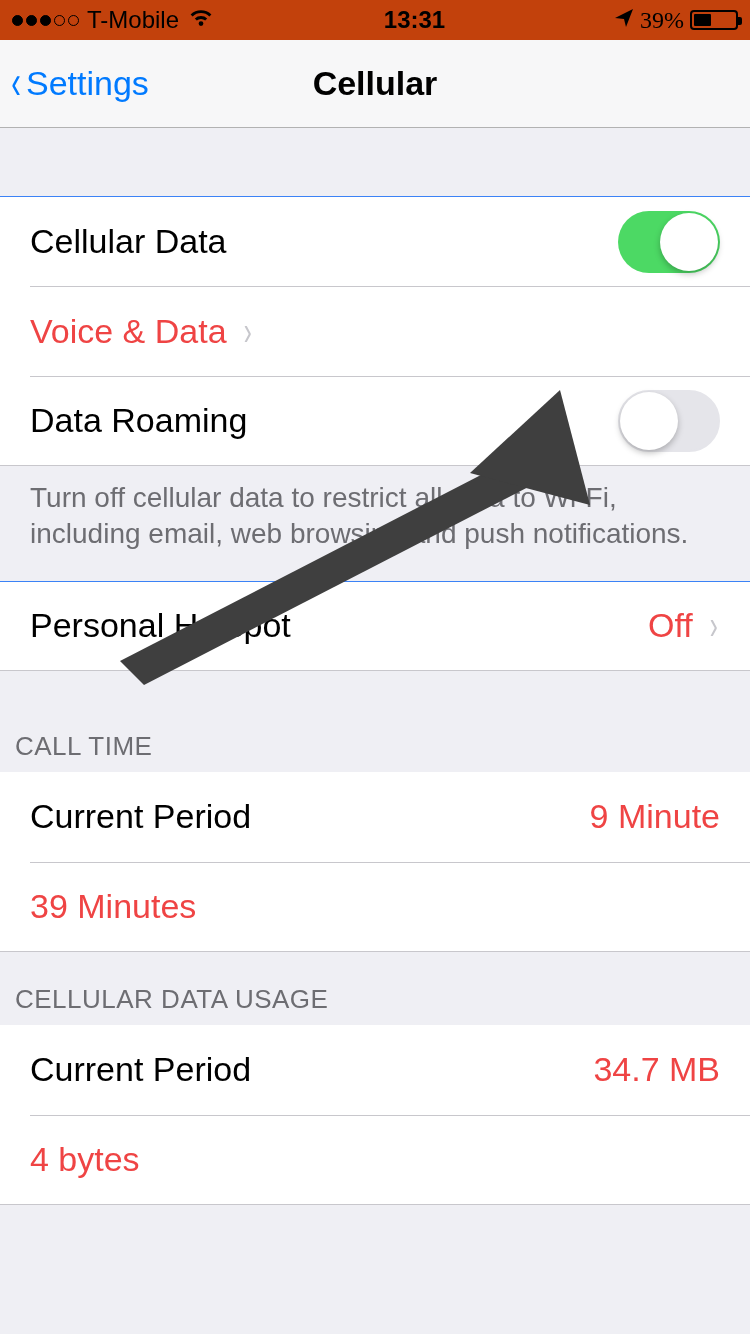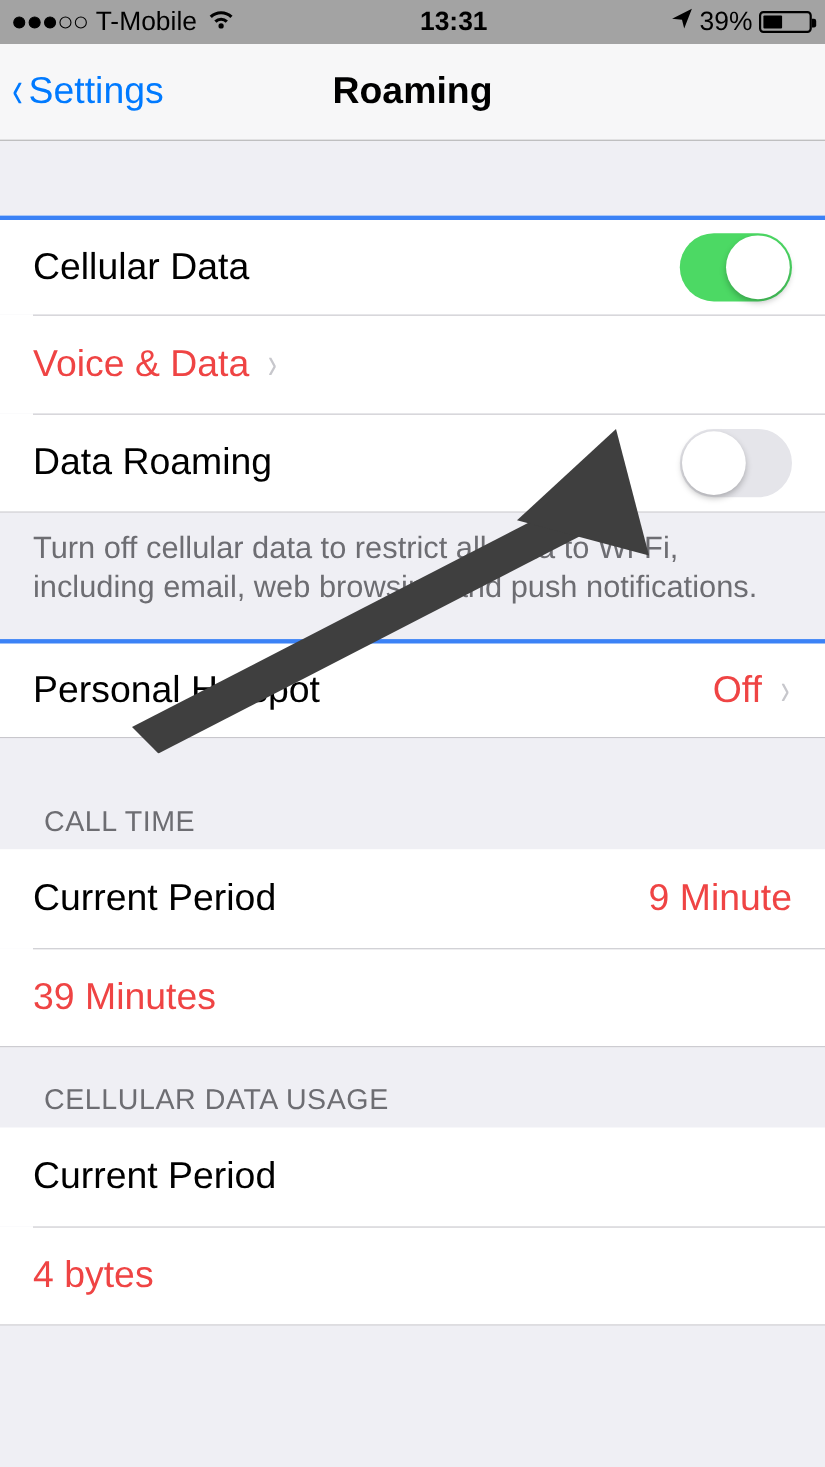--- a/index.html
+++ b/index.html
@@ -16,30 +16,30 @@
 
     
     .status-bar {
       height: 40px;
       display: flex;
       align-items: center;
       justify-content: space-between;
       padding: 0 12px;
       font-size: 24px;
       font-weight: 400;
-      background: #a3a3a3;
+      background: #c2410c;
     }
     .status-left { display: flex; align-items: center; gap: 8px; }
     .signal-dots { display: inline-flex; gap: 3px; align-items: center; }
     .dot { width: 11px; height: 11px; border-radius: 50%; border: 1.5px solid #000; }
     .dot.filled { background: #000; }
     .carrier { font-size: 24px; letter-spacing: 0; }
     .wifi { display: inline-block; }
     .status-center { font-weight: 700; font-size: 24px; }
-    .status-right { display: flex; align-items: center; gap: 6px; }
+    .status-right { display: flex; align-items: center; gap: 6px; font-family: Liberation Serif, serif; }
     .battery {
       display: inline-block; width: 48px; height: 20px;
       border: 2px solid #000; border-radius: 4px; position: relative;
     }
     .battery::after {
       content: ""; position: absolute; right: -6px; top: 5px; width: 4px; height: 8px;
       background: #000; border-radius: 0 2px 2px 0;
     }
     .battery-fill { position: absolute; left: 2px; top: 2px; bottom: 2px; width: 39%; background: #000; border-radius: 1px; }
 
@@ -60,41 +60,41 @@
     }
     .nav-title {
       position: absolute; left: 0; right: 0; text-align: center;
       font-size: 34px; font-weight: 600; pointer-events: none;
     }
 
     
     .group { margin-top: 36px; }
     .group.first { margin-top: 68px; }
     .group-header {
-      padding: 0 30px 10px 40px;
+      padding: 0 30px 10px 15px;
       font-size: 26px; color: #6d6d72; text-transform: uppercase; letter-spacing: 0.5px;
     }
     .group-footer {
       padding: 14px 30px 0 30px;
       font-size: 28px; color: #6d6d72; line-height: 1.3;
     }
 
     
     .row {
       background: #fff;
       display: flex; align-items: center;
       min-height: 90px;
       padding: 0 30px;
       font-size: 34px;
       position: relative;
     }
     .row + .row::before {
       content: ""; position: absolute; top: 0; left: 30px; right: 0; height: 1px; background: #c8c7cc;
     }
-    .group > .row:first-of-type { border-top: 4px solid #3b82f6; }
+    .group > .row:first-of-type { border-top: 1px solid #3b82f6; }
     .group > .row:last-of-type { border-bottom: 1px solid #c8c7cc; }
     .row-label { flex: 1; color: #000; }
     .row-value { color: #ef4444; font-size: 34px; }
     .chevron-right {
       color: #c7c7cc; font-size: 40px; margin-left: 14px; font-weight: 300;
       transform: scaleX(0.6);
     }
 
     
     .switch {
@@ -146,21 +146,21 @@
         <span class="battery-fill"></span>
       </span>
   </div>
 </div>
 
 <div class="nav-bar">
   <div class="nav-back">
     <span class="chevron-left">‹</span>
     <span>Settings</span>
   </div>
-  <div class="nav-title">Roaming</div>
+  <div class="nav-title">Cellular</div>
 </div>
 
 <div class="group first">
   <div class="row">
     <span class="row-label">Cellular Data</span>
     <span class="switch on">
         <span class="knob"></span>
       </span>
   </div>
   <div class="row">
@@ -192,20 +192,21 @@
   </div>
   <div class="row">
     <span class="row-value">39 Minutes</span>
   </div>
 </div>
 
 <div class="group" style="margin-top:32px">
   <div class="group-header">Cellular Data Usage</div>
   <div class="row">
     <span class="row-label">Current Period</span>
+    <span class="row-value">34.7 MB</span>
   </div>
   <div class="row">
     <span class="row-value">4 bytes</span>
   </div>
 </div>
 
 <svg class="arrow-overlay" style="left:120px; top:375px;" width="490" height="310" viewBox="0 0 490 310">
   <g fill="#3f3f3f">
     <polygon points="0,286 24,310 416,108 392,84"></polygon>
     <polygon points="350,98 440,15 470,130"></polygon>

